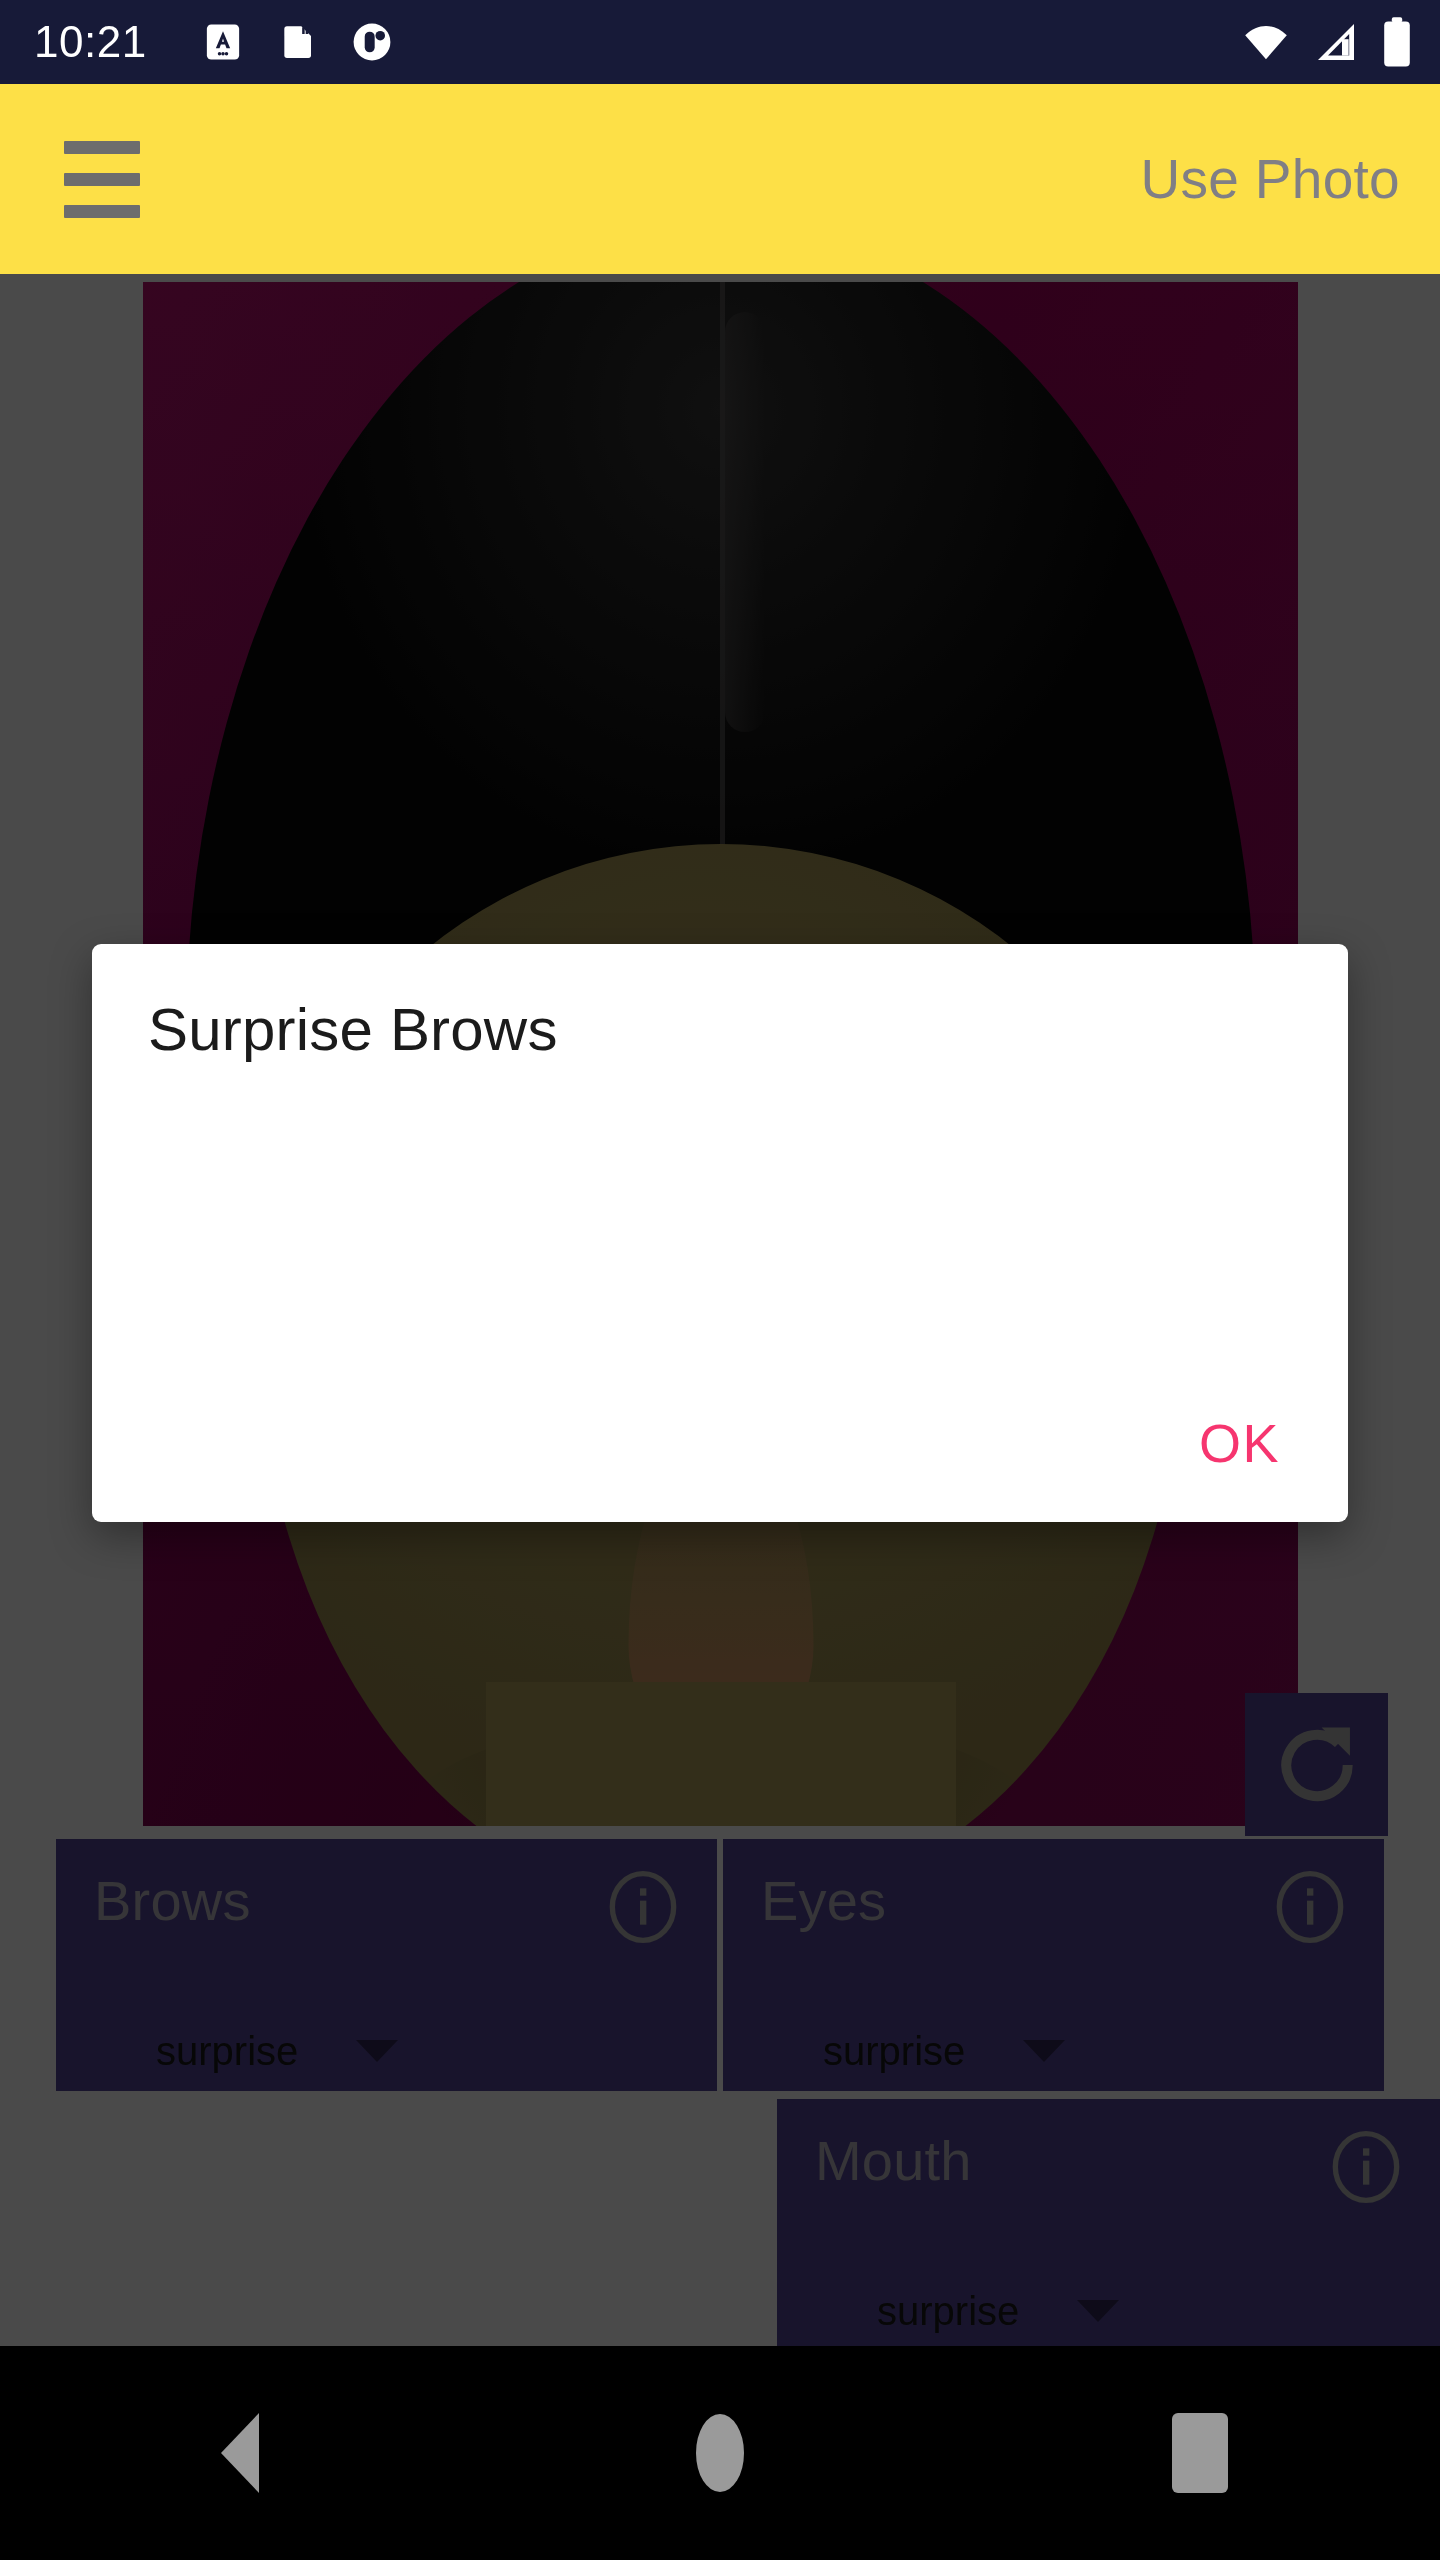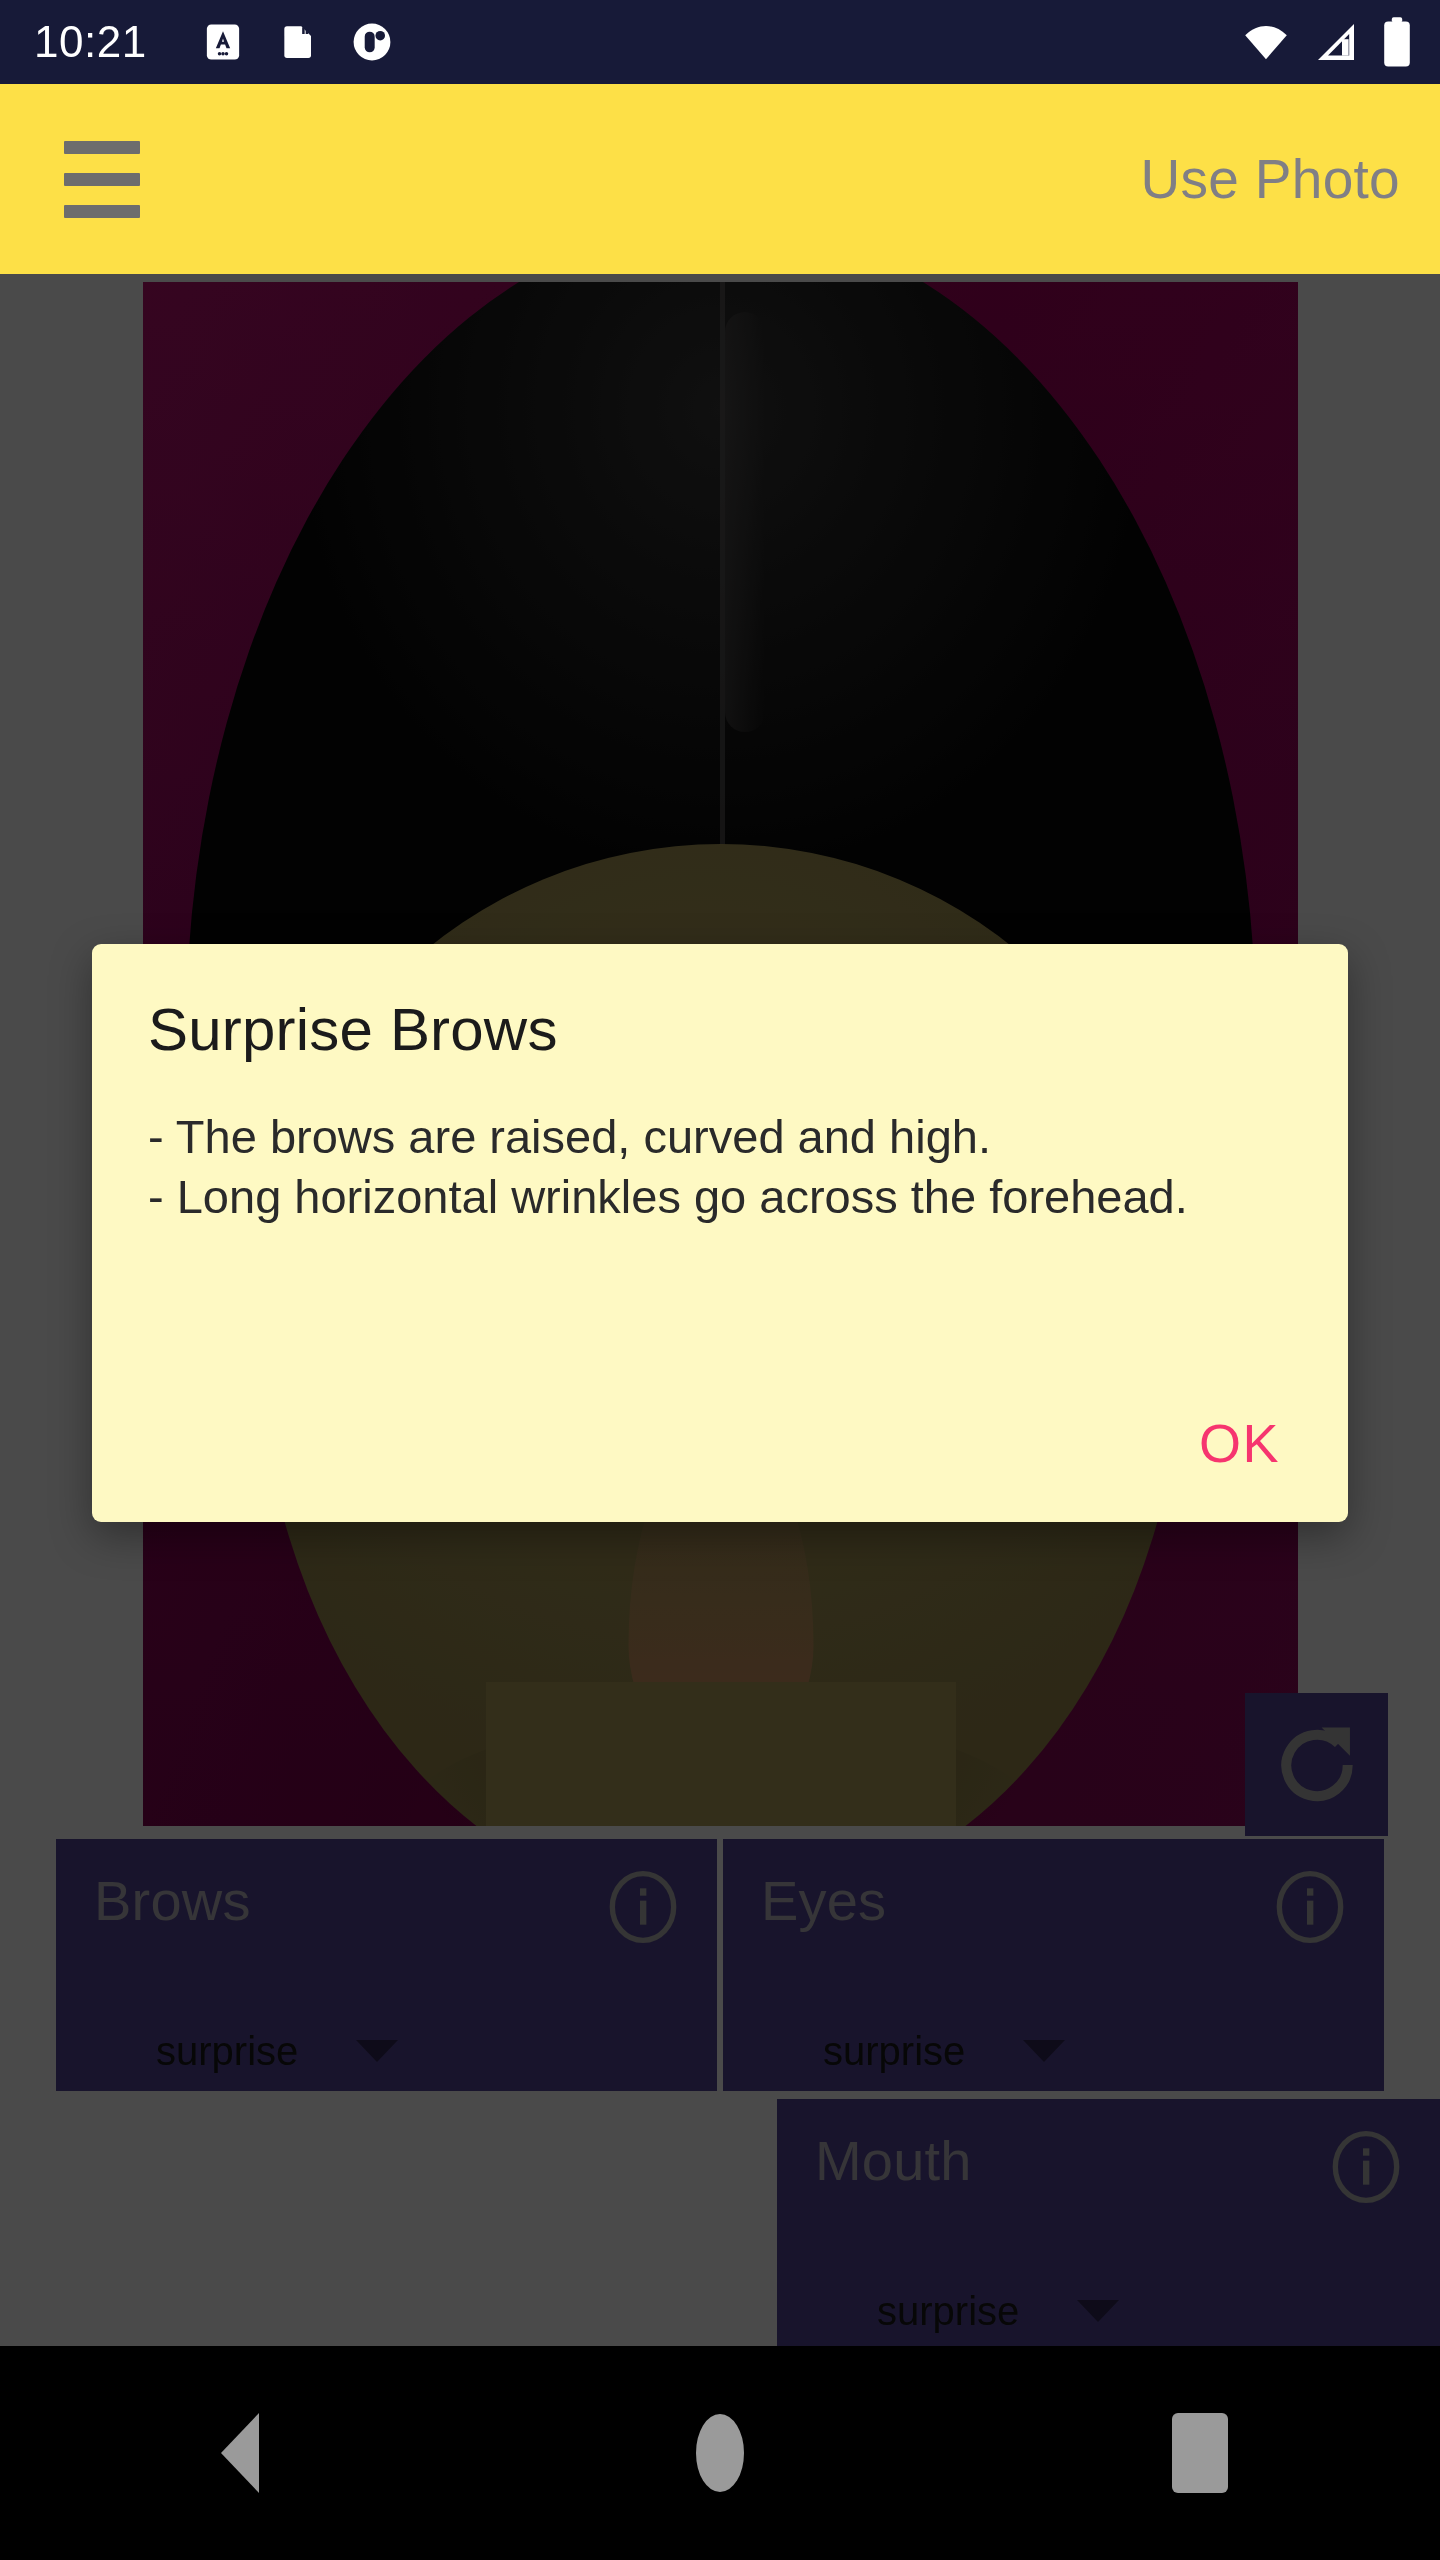--- a/index.html
+++ b/index.html
@@ -288,21 +288,21 @@
     border-left: 21px solid transparent;
     border-right: 21px solid transparent;
     border-top: 22px solid #221c3c;
   }
 
   
   #dialog {
     position: absolute;
     left: 92px; top: 944px;
     width: 1256px; height: 578px;
-    background: #fef9c3;
+    background: #ffffff;
     border-radius: 9px;
     z-index: 50;
     box-sizing: border-box;
     padding: 54px 24px 0 56px;
     box-shadow: 0 14px 40px rgba(0,0,0,0.35);
   }
   #dialog-title {
     color: #1b1b1b;
     font-size: 60px;
     line-height: 1.05;
@@ -506,22 +506,20 @@
       </svg>
       <svg class="sicon" width="34" height="52" viewBox="0 0 16 26">
         <rect x="5.4" y="0.6" width="5.2" height="2.6" rx="0.9" fill="#ffffff"></rect>
         <rect x="1.6" y="2.8" width="12.8" height="22.4" rx="2.0" fill="#ffffff"></rect>
       </svg>
     </div>
   </div>
 
   <div id="dialog">
     <h1 id="dialog-title">Surprise Brows</h1>
-    <p id="dialog-message">- The brows are raised, curved and high.
-- Long horizontal wrinkles go across the forehead.</p>
     <div id="dialog-actions">
       <button id="ok-button">OK</button>
     </div>
   </div>
 
   <div id="nav-bar">
     <div class="nav-btn">
       <div id="nav-back-icon"></div>
     </div>
     <div class="nav-btn">

